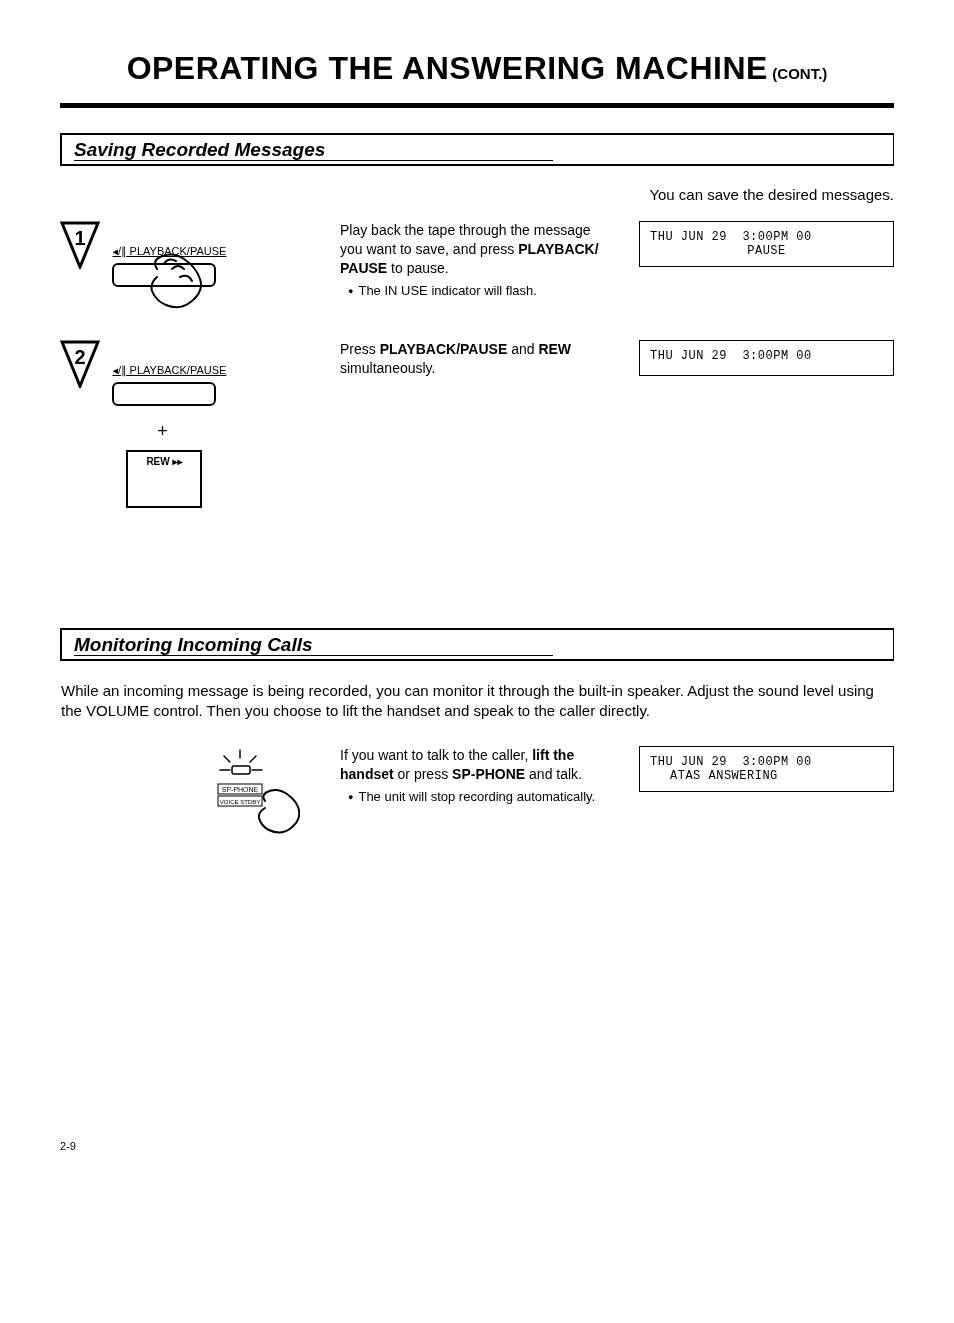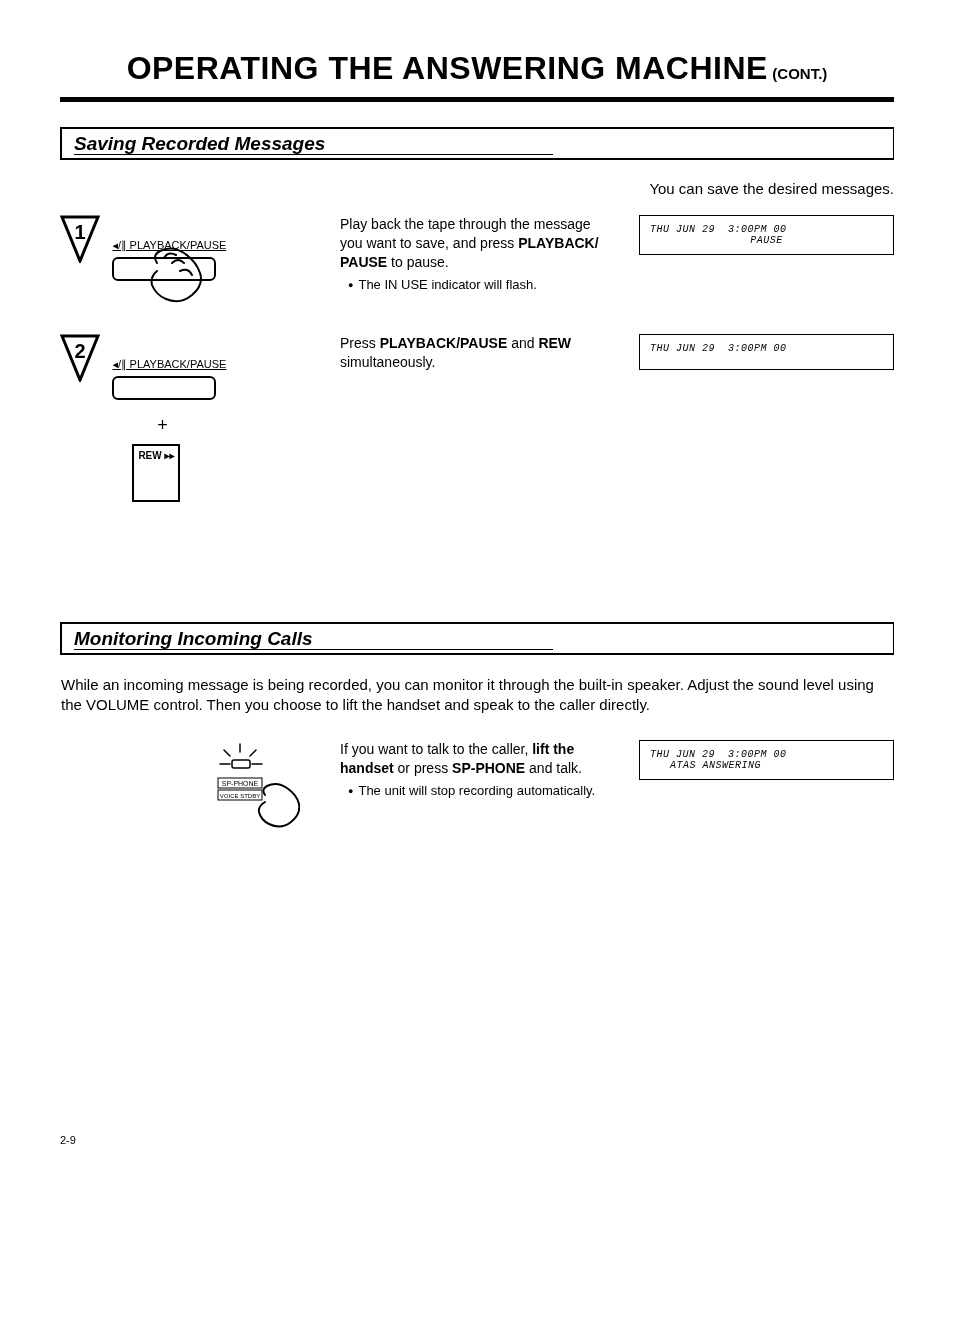--- a/index.html
+++ b/index.html
@@ -9,21 +9,21 @@
     font-family: Arial, Helvetica, sans-serif;
     color: #000;
     width: 954px;
   }
   .page {
     padding: 50px 60px 30px 60px;
     box-sizing: border-box;
   }
   .title-row {
     text-align: center;
-    margin-bottom: 10px;
+    margin-bottom: 16px;
   }
   .title-main {
     font-size: 32px;
     font-weight: 900;
     letter-spacing: 0.5px;
   }
   .title-cont {
     font-size: 15px;
     font-weight: 900;
     vertical-align: baseline;
@@ -98,23 +98,23 @@
   }
   .plus {
     text-align: center;
     font-size: 18px;
     font-weight: 400;
     margin: 15px 0 8px 0;
     width: 100px;
   }
   .rew-box {
     border: 2px solid #000;
-    width: 48px;
+    width: 76px;
     height: 58px;
-    margin-left: 20px;
+    margin-left: 14px;
     text-align: center;
     font-size: 10px;
     font-weight: 700;
     padding-top: 4px;
     box-sizing: border-box;
   }
   .bullet-list {
     margin: 4px 0 0 0;
     padding-left: 22px;
     list-style: none;
@@ -124,26 +124,25 @@
     font-size: 9px;
     margin-left: -14px;
     margin-right: 5px;
     vertical-align: 1px;
   }
   .bullet-list li { font-size: 13px; line-height:1.4; }
   .display-box {
     border: 1.5px solid #000;
     padding: 8px 10px;
     font-family: "Courier New", monospace;
-    font-size: 10px;
+    font-size: 12px;
     letter-spacing: 0.5px;
     text-align: left;
     min-height: 36px;
     box-sizing: border-box;
-    font-style: italic;
   }
   .display-line1 { white-space: pre; }
   .display-line2 { text-align: center; white-space: pre; }
   .big-gap { height: 120px; }
   .sp-illus {
     width: 260px;
     flex-shrink: 0;
     text-align: right;
     padding-right: 20px;
     box-sizing: border-box;

